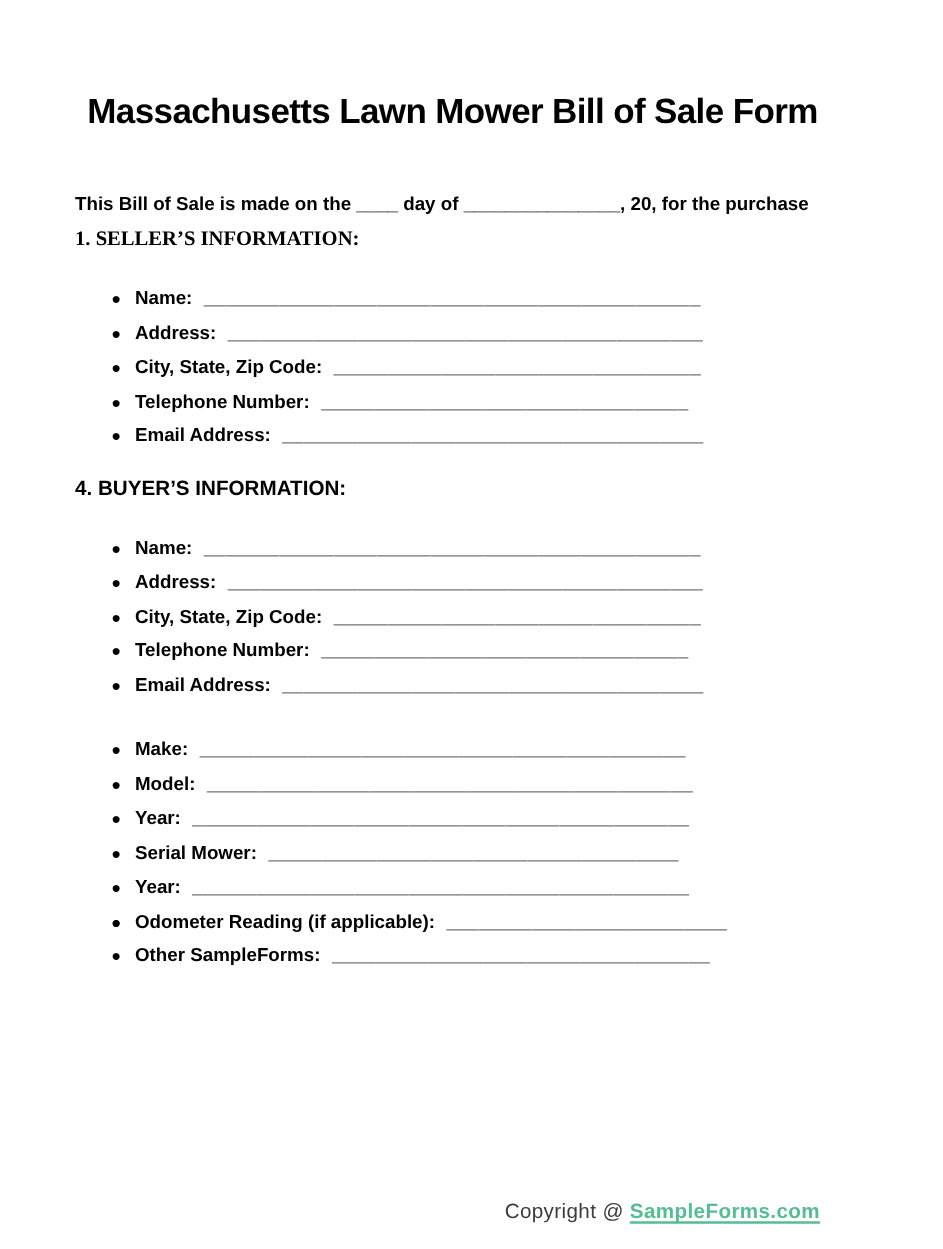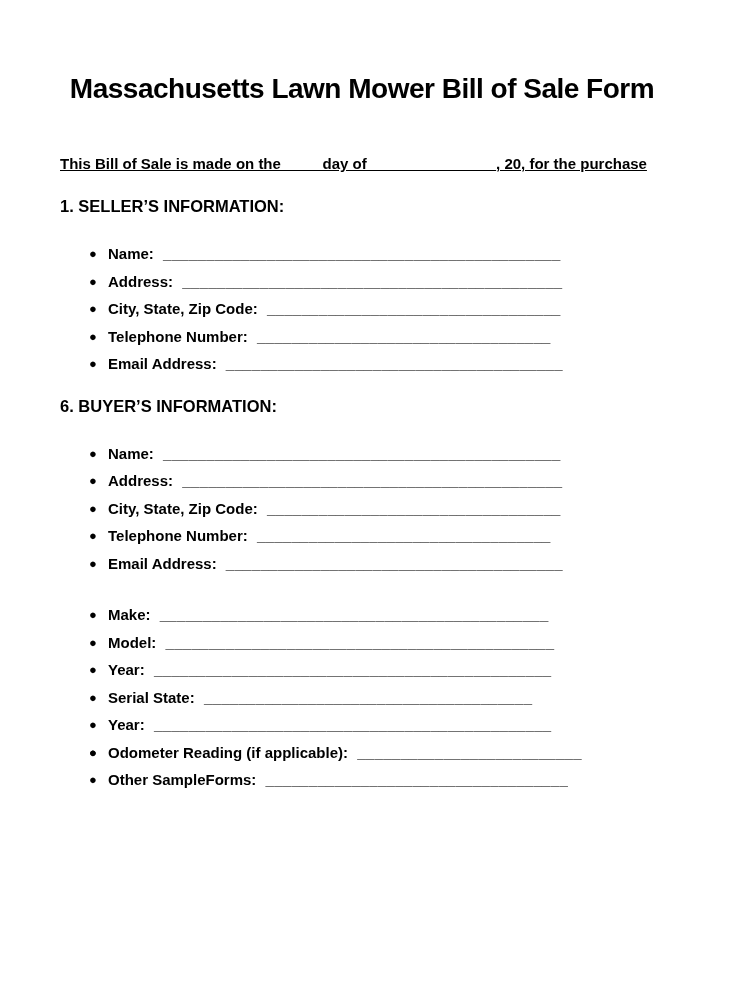--- a/index.html
+++ b/index.html
@@ -18,30 +18,29 @@
     font-size: 28px;
     line-height: 34px;
     letter-spacing: -0.5px;
     text-align: center;
     font-weight: bold;
   }
   .intro {
     margin: 44px 60px 0 60px;
     font-size: 15px;
     line-height: 27px;
-    text-decoration: underline;
   }
   .intro-line { display: block; white-space: nowrap; }
   .section-heading {
     margin: 0 60px;
     font-size: 16.5px;
     line-height: 20px;
     font-weight: bold;
   }
-  .section-heading.sec1 { margin-top: 19px; }
+  .section-heading.sec1 { margin-top: 4px; font-family: Liberation Serif, serif; }
   .section-heading.sec2 { margin-top: 18px; }
   .section-heading.sec3 { margin-top: 14px; }
   ul.fields {
     list-style: none;
     margin: 24px 0 0 0;
     padding: 0 0 0 60px;
   }
   ul.fields li {
     position: relative;
     padding-left: 48px;
@@ -110,21 +109,21 @@
       </li>
       <li>
         <span class="bullet">●</span>
         <span class="lbl">Email Address:</span>
         <span class="blank">_______________________________________</span>
       </li>
     </ul>
   </div>
 
   <div class="section">
-    <h2 class="section-heading sec2">6. BUYER’S INFORMATION:</h2>
+    <h2 class="section-heading sec2">4. BUYER’S INFORMATION:</h2>
     <ul class="fields">
       <li>
         <span class="bullet">●</span>
         <span class="lbl">Name:</span>
         <span class="blank">______________________________________________</span>
       </li>
       <li>
         <span class="bullet">●</span>
         <span class="lbl">Address:</span>
         <span class="blank">____________________________________________</span>
@@ -159,21 +158,21 @@
         <span class="lbl">Model:</span>
         <span class="blank">_____________________________________________</span>
       </li>
       <li>
         <span class="bullet">●</span>
         <span class="lbl">Year:</span>
         <span class="blank">______________________________________________</span>
       </li>
       <li>
         <span class="bullet">●</span>
-        <span class="lbl">Serial State:</span>
+        <span class="lbl">Serial Mower:</span>
         <span class="blank">______________________________________</span>
       </li>
       <li>
         <span class="bullet">●</span>
         <span class="lbl">Year:</span>
         <span class="blank">______________________________________________</span>
       </li>
       <li>
         <span class="bullet">●</span>
       </li>
@@ -183,14 +182,18 @@
         <span class="blank">__________________________</span>
       </li>
       <li>
         <span class="bullet">●</span>
         <span class="lbl">Other SampleForms:</span>
         <span class="blank">___________________________________</span>
       </li>
     </ul>
   </div>
 
+  <div class="footer">
+    <span>Copyright @</span>
+    <a class="brand-link">SampleForms.com</a>
+  </div>
 
 </div>
 
 </body></html>

